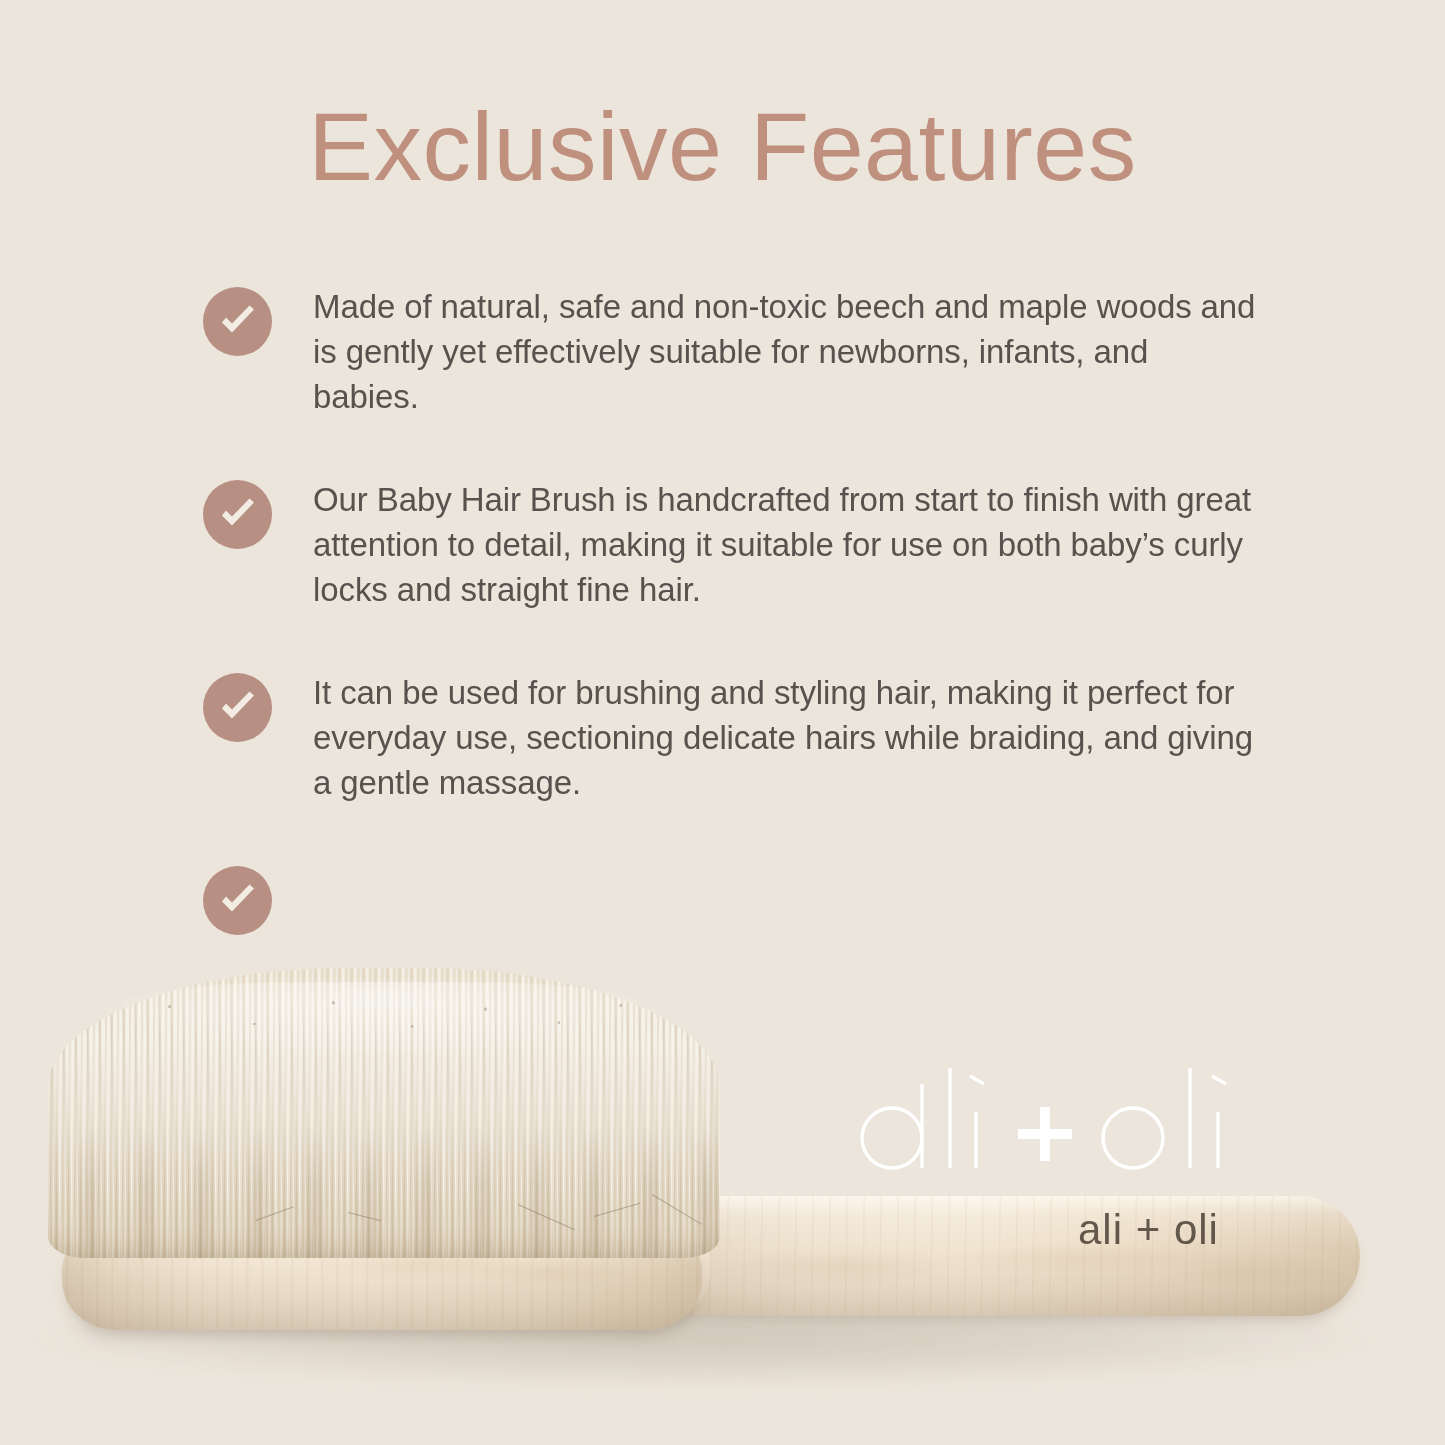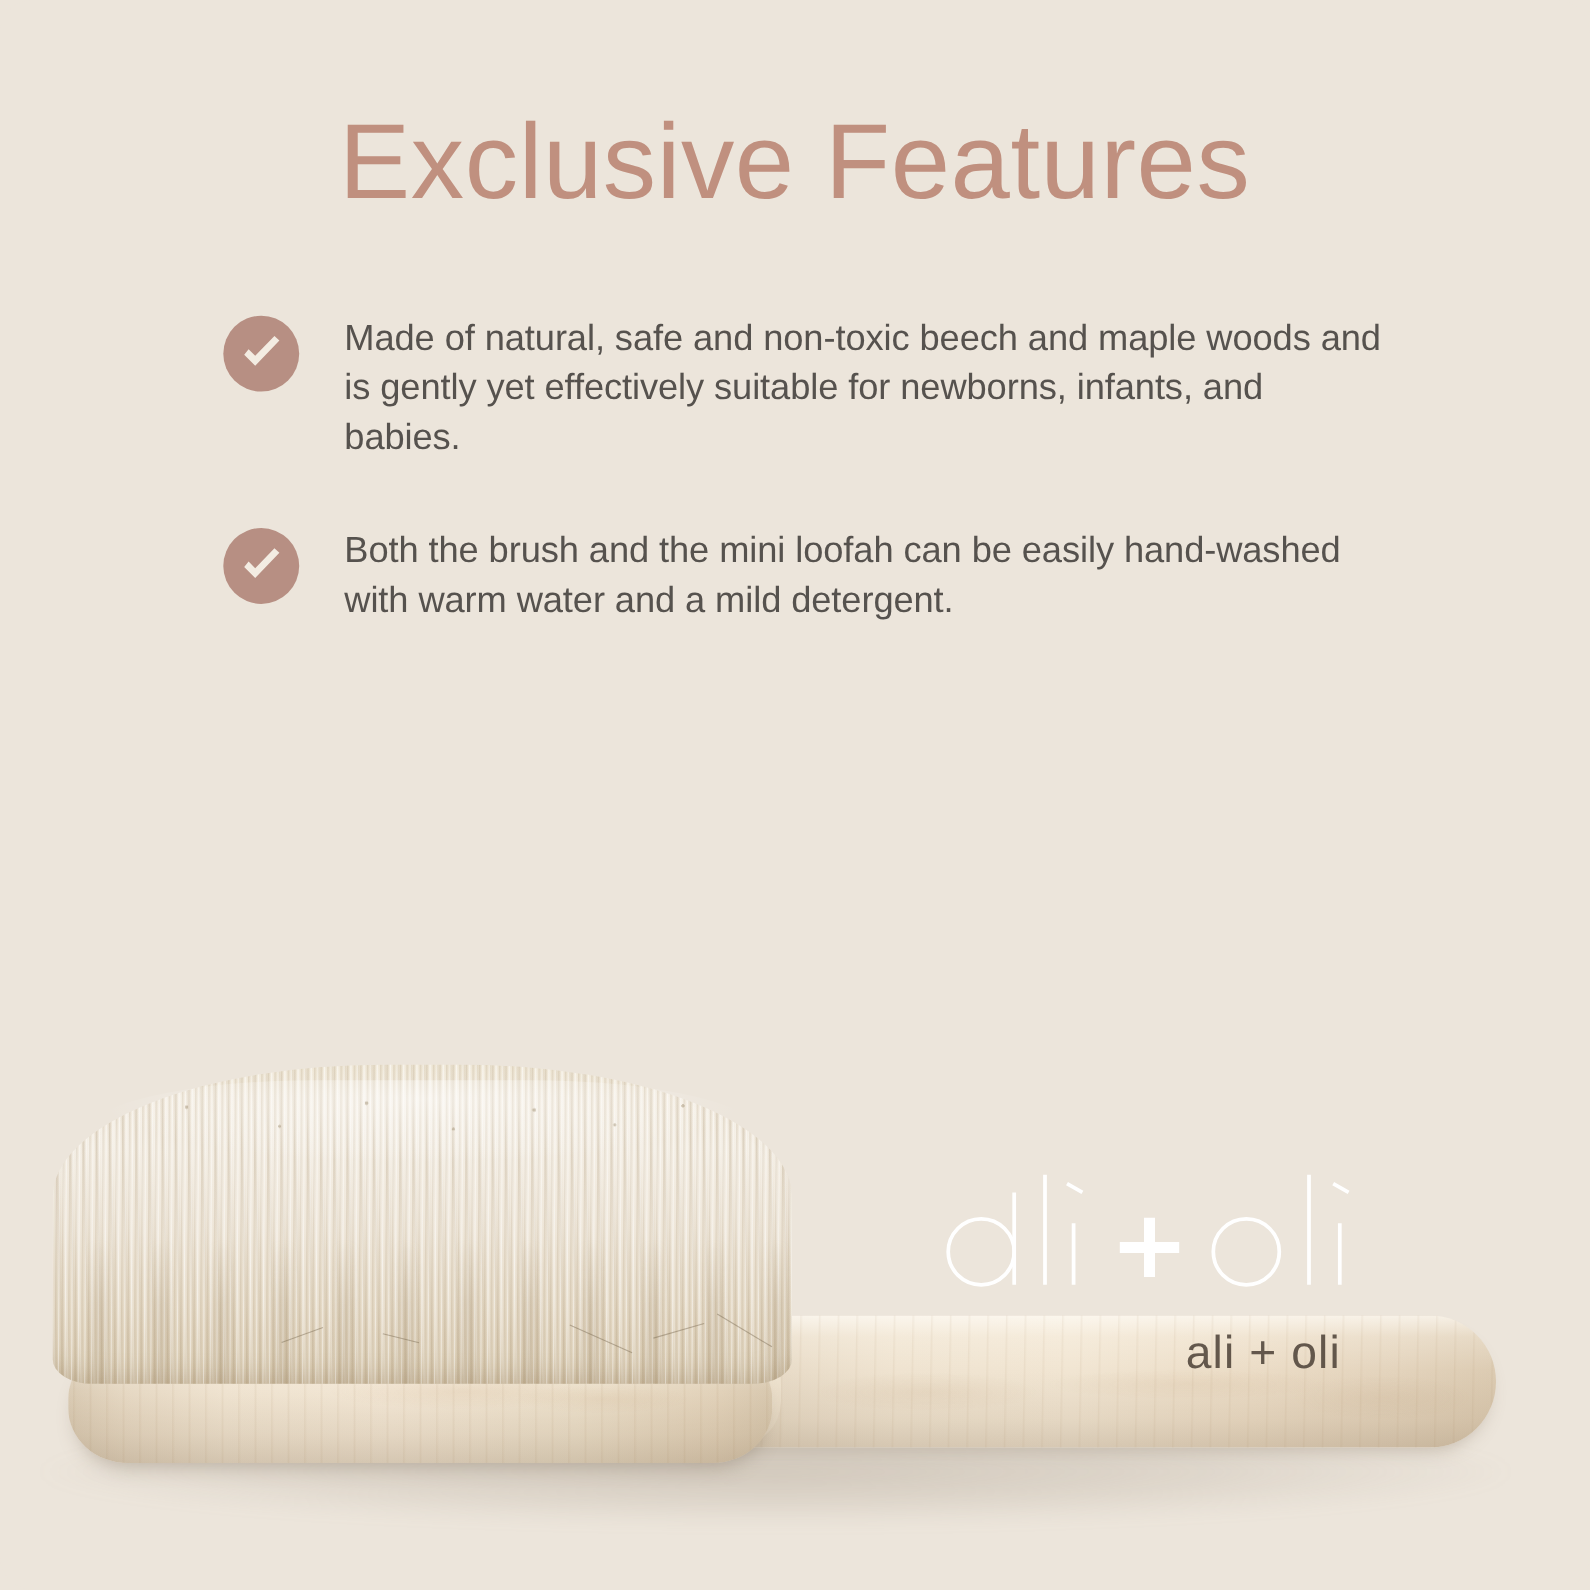--- a/index.html
+++ b/index.html
@@ -349,29 +349,44 @@
 
     <div class="feature-item">
       <div class="check-badge">
         <svg viewBox="0 0 44 44" aria-hidden="true">
           <path d="M6 22.5 L16 32.5 L38 9.5 L33.5 5.5 L16 23.5 L10 17.5 Z" fill="#f3ece2"></path>
         </svg>
       </div>
       <div class="feature-text">Made of natural, safe and non-toxic beech and maple woods and is gently yet effectively suitable for newborns, infants, and babies.</div>
     </div>
 
-
-
     <div class="feature-item">
       <div class="check-badge">
         <svg viewBox="0 0 44 44" aria-hidden="true">
           <path d="M6 22.5 L16 32.5 L38 9.5 L33.5 5.5 L16 23.5 L10 17.5 Z" fill="#f3ece2"></path>
         </svg>
       </div>
-      <div class="feature-text">Both the brush and the mini loofah can be easily hand-washed with warm water and a mild detergent.</div>
+      <div class="feature-text">Our Baby Hair Brush is handcrafted from start to finish with great attention to detail, making it suitable for use on both baby’s curly locks and straight fine hair.</div>
+    </div>
+
+    <div class="feature-item">
+      <div class="check-badge">
+        <svg viewBox="0 0 44 44" aria-hidden="true">
+          <path d="M6 22.5 L16 32.5 L38 9.5 L33.5 5.5 L16 23.5 L10 17.5 Z" fill="#f3ece2"></path>
+        </svg>
+      </div>
+      <div class="feature-text">It can be used for brushing and styling hair, making it perfect for everyday use, sectioning delicate hairs while braiding, and giving a gentle massage.</div>
+    </div>
+
+    <div class="feature-item">
+      <div class="check-badge">
+        <svg viewBox="0 0 44 44" aria-hidden="true">
+          <path d="M6 22.5 L16 32.5 L38 9.5 L33.5 5.5 L16 23.5 L10 17.5 Z" fill="#f3ece2"></path>
+        </svg>
+      </div>
     </div>
 
   </div>
 
   <div class="product">
 
     <div class="prod-shadow"></div>
 
     <div class="handle">
       <div class="handle-grain"></div>

